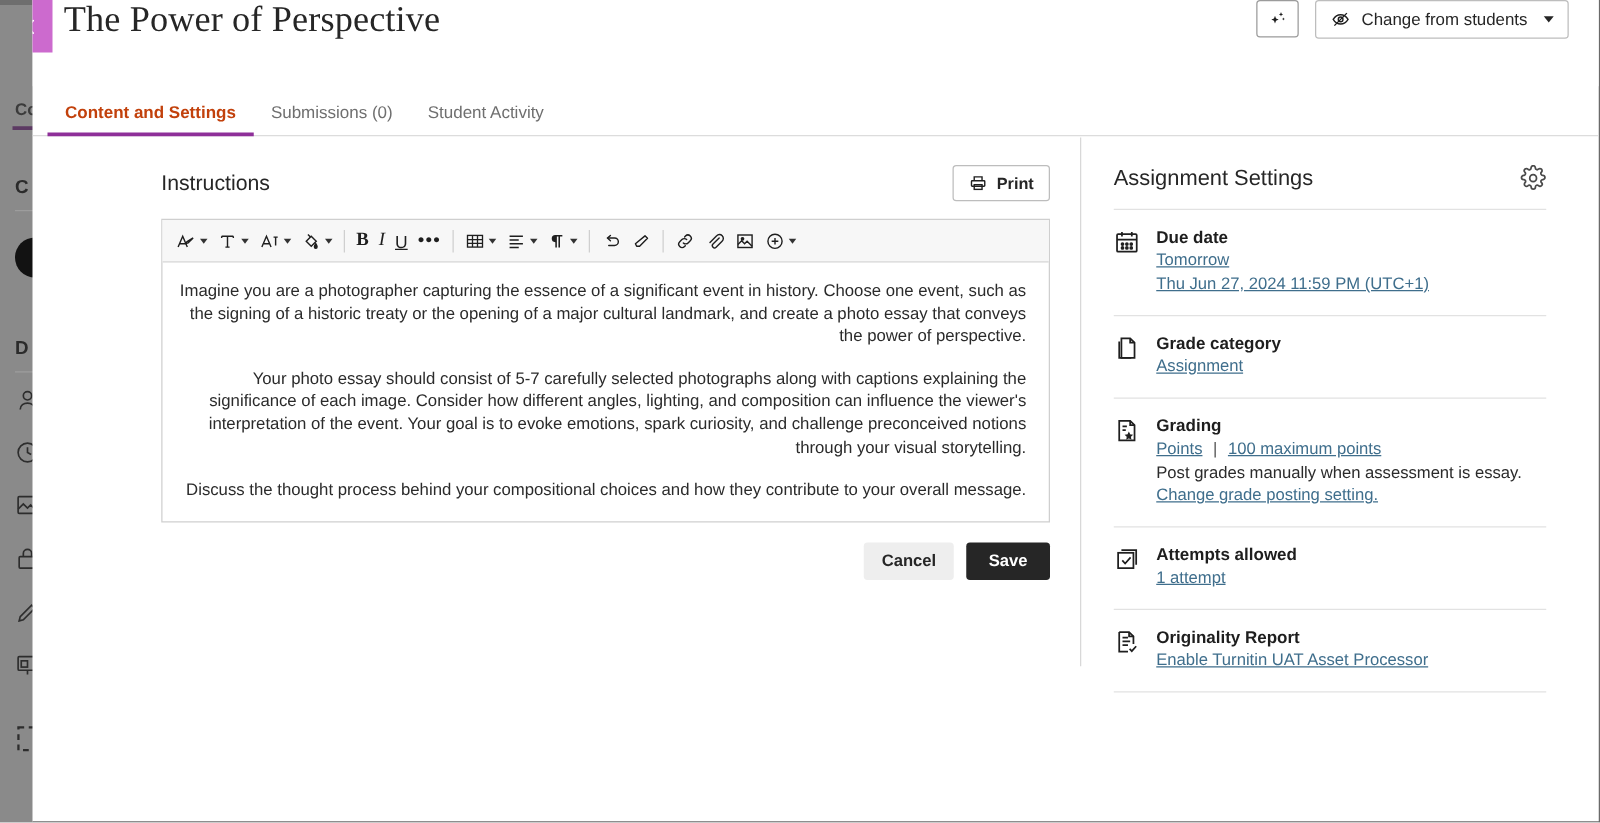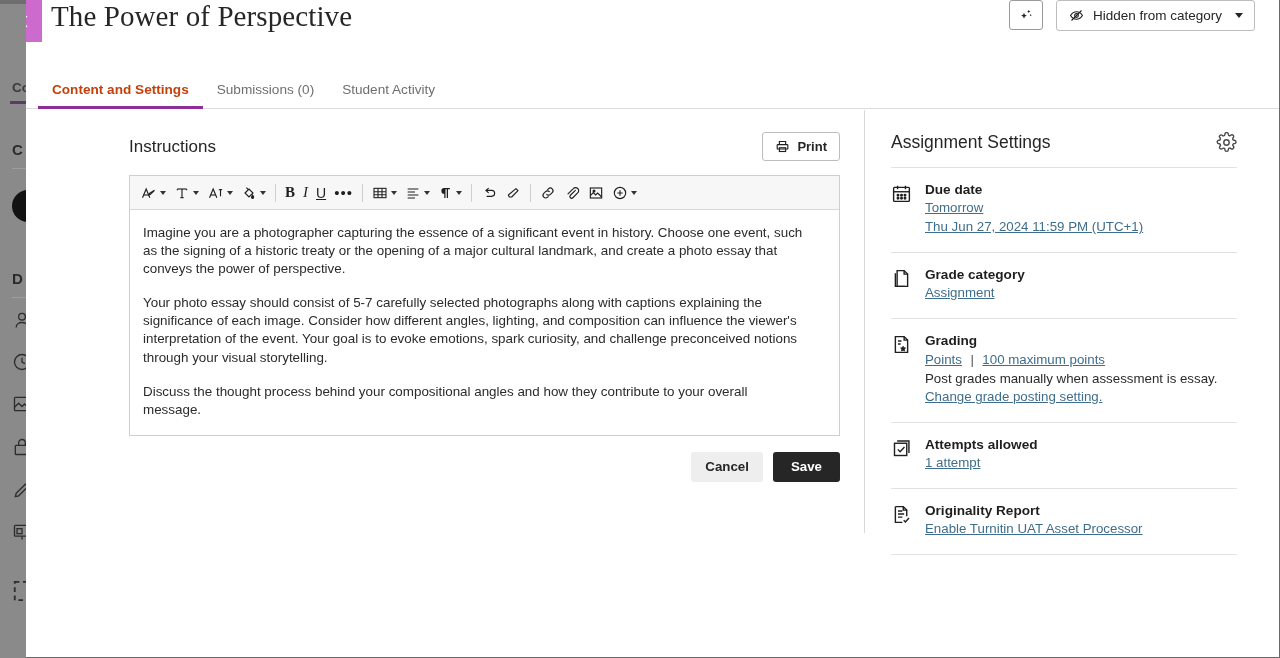--- a/index.html
+++ b/index.html
@@ -318,21 +318,21 @@
   .tb-dots { font-size: 15px; color: #1f1f1f; letter-spacing: 1px; line-height: 0.6; }
 
   .editor-content {
     padding: 14px 18px 16px 13px;
     font-size: 13.4px;
     line-height: 1.35;
     color: #2b2b2b;
     min-height: 149px;
     box-sizing: border-box;
   }
-  .editor-content p { margin: 0 12px 16px 0; }
+  .editor-content p { margin: 0 0 16px 0; text-align: right; }
   .editor-content p:last-child { margin-bottom: 0; }
 
   
   .actions {
     width: 711px;
     display: flex;
     justify-content: flex-end;
     gap: 10px;
     margin-top: 16px;
   }
@@ -504,21 +504,21 @@
           <path d="M19.1 10.6l.5 1.2 1.2.5-1.2.55-.5 1.2-.5-1.2-1.2-.55 1.2-.5z"></path>
         </svg>
       </button>
 
       <button class="visibility-btn">
         <svg class="eye" viewBox="0 0 24 24" fill="none" stroke="#1f1f1f" stroke-width="1.8">
           <path d="M2.5 12s3.6-6 9.5-6 9.5 6 9.5 6-3.6 6-9.5 6S2.5 12 2.5 12z"></path>
           <circle cx="12" cy="12" r="3"></circle>
           <path d="M4 20L20 4"></path>
         </svg>
-        <span>Hidden from category</span>
+        <span>Change from students</span>
         <span class="caret-down"></span>
       </button>
     </div>
 
     <div class="tabbar">
       <button class="tab active">Content and Settings</button>
       <button class="tab">Submissions (0)</button>
       <button class="tab">Student Activity</button>
     </div>
 
@@ -658,21 +658,21 @@
                   <circle cx="12" cy="12" r="8.5"></circle>
                   <path d="M12 8v8M8 12h8"></path>
                 </svg>
               <span class="tb-caret"></span>
             </div>
           </div>
 
           <div class="editor-content">
             <p>Imagine you are a photographer capturing the essence of a significant event in history. Choose one event, such as the signing of a historic treaty or the opening of a major cultural landmark, and create a photo essay that conveys the power of perspective.</p>
             <p>Your photo essay should consist of 5-7 carefully selected photographs along with captions explaining the significance of each image. Consider how different angles, lighting, and composition can influence the viewer's interpretation of the event. Your goal is to evoke emotions, spark curiosity, and challenge preconceived notions through your visual storytelling.</p>
-            <p>Discuss the thought process behind your compositional angles and how they contribute to your overall message.</p>
+            <p>Discuss the thought process behind your compositional choices and how they contribute to your overall message.</p>
           </div>
         </div>
 
         <div class="actions">
           <button class="btn-cancel">Cancel</button>
           <button class="btn-save">Save</button>
         </div>
       </div>
 
       <div class="right-pane">

